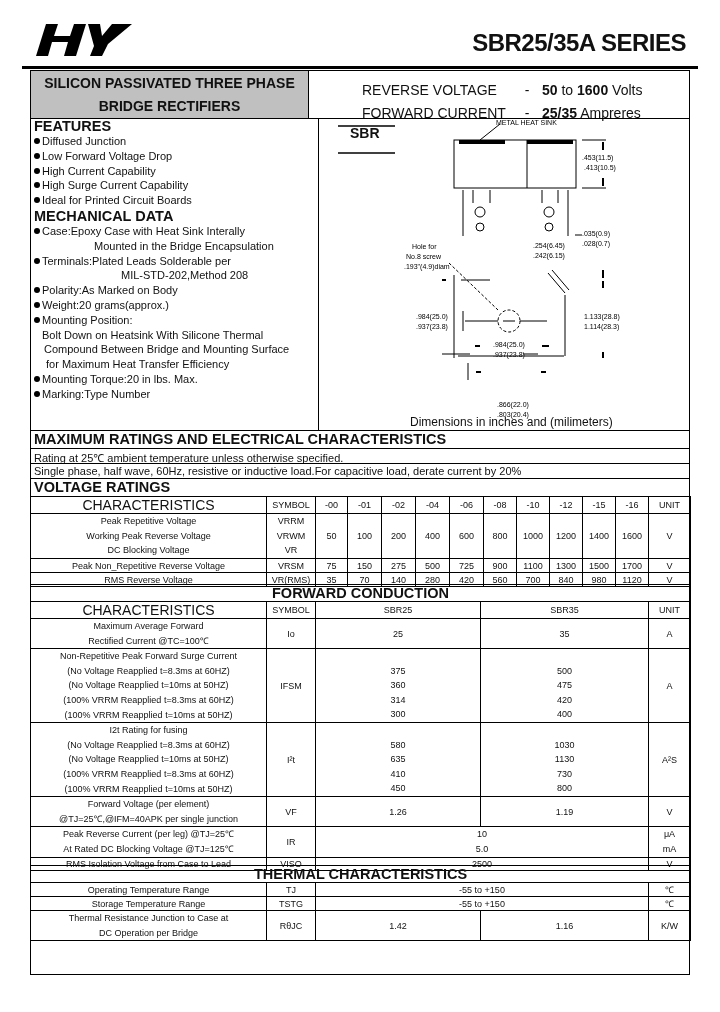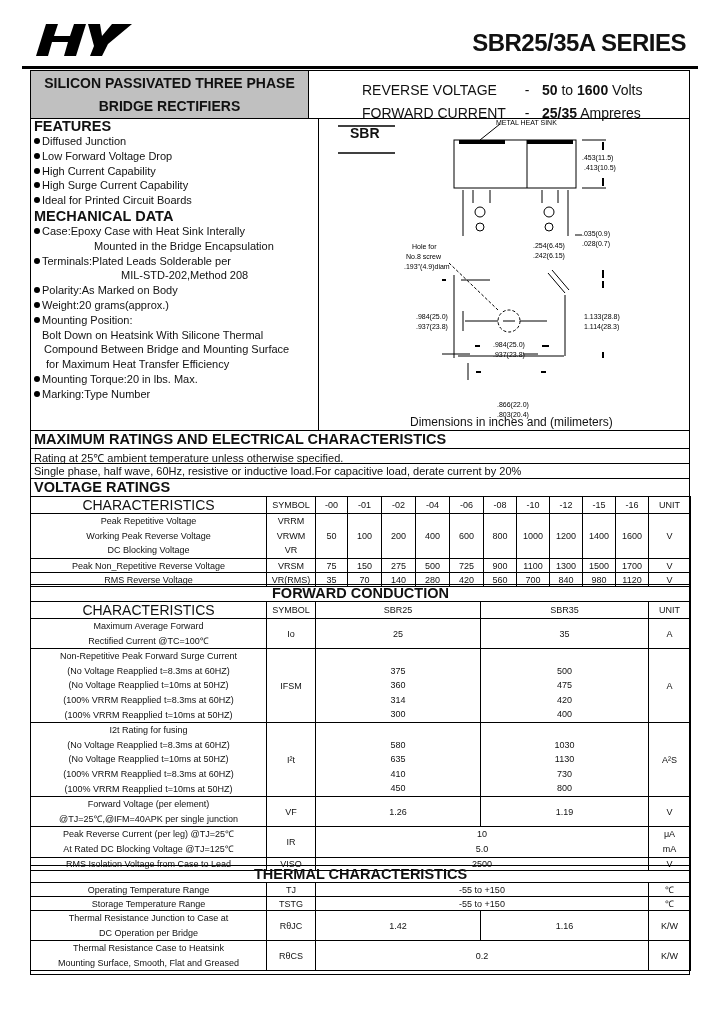--- a/index.html
+++ b/index.html
@@ -412,25 +412,16 @@
   <tr style="height:30px;">
     <td class="l stack">
           <div>Thermal Resistance Junction to Case at</div>
           <div>DC Operation per Bridge</div>
         </td>
     <td>RθJC</td>
     <td>1.42</td>
     <td>1.16</td>
     <td>K/W</td>
   </tr>
-  <tr style="height:30px;">
-    <td class="l stack">
-          <div>Thermal Resistance Case to Heatsink</div>
-          <div>Mounting Surface, Smooth, Flat and Greased</div>
-        </td>
-    <td>RθCS</td>
-    <td colspan="2">0.2</td>
-    <td>K/W</td>
-  </tr>
 </tbody>
   </table>
 
 <div class="abs page-num">~ 389 ~</div>
 
 </body></html>

